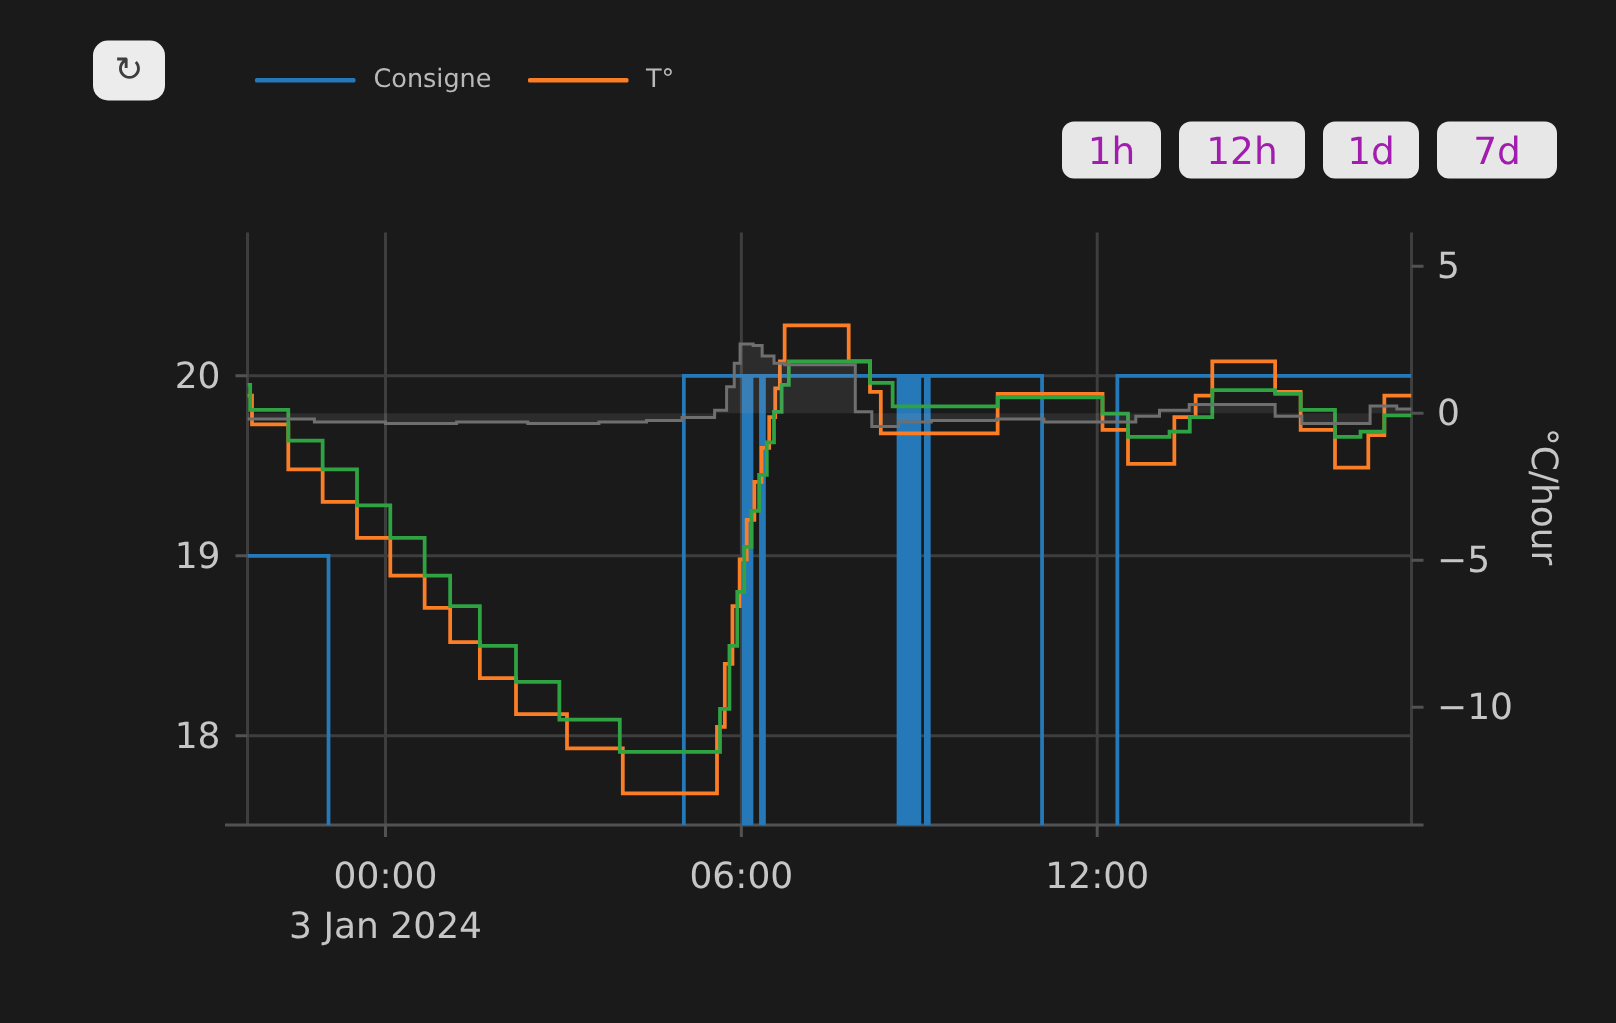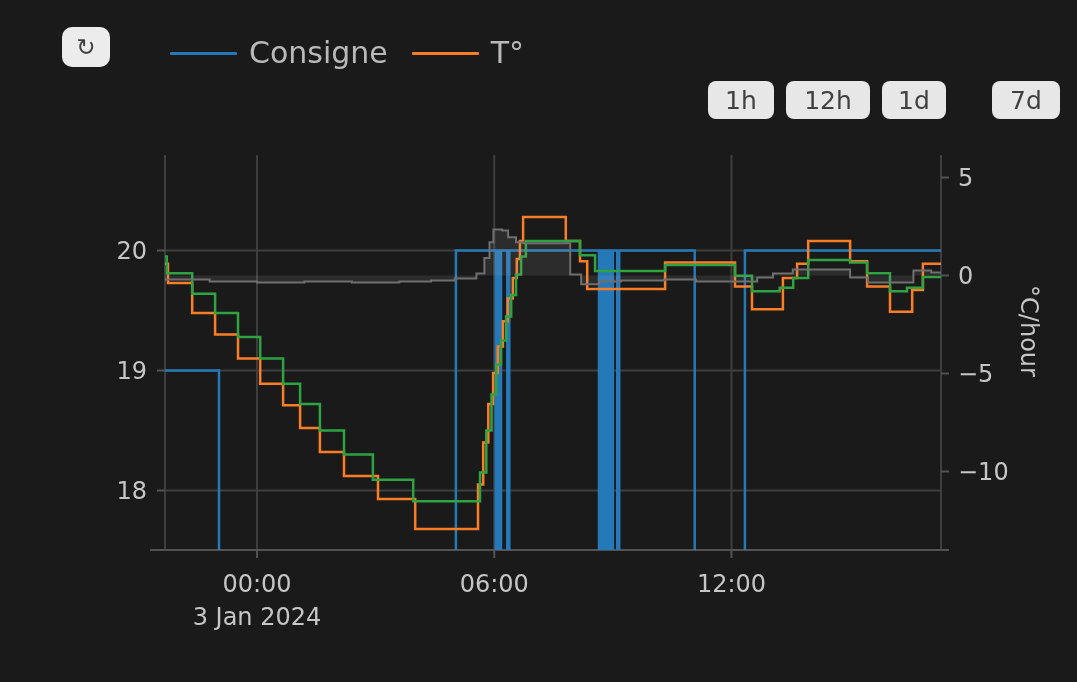--- a/index.html
+++ b/index.html
@@ -17,34 +17,34 @@
     color:#3e3e3e;font-size:23px;cursor:pointer;font-family:"DejaVu Sans",sans-serif;
   }
   
   .legend{
     position:absolute;left:170px;top:38px;height:30px;
     display:flex;align-items:center;gap:24px;
   }
   .legend-item{display:flex;align-items:center;gap:12px;cursor:pointer;}
   .legend-line{width:67px;height:3px;border-radius:1px;}
   .legend-box{width:73px;height:14px;border-radius:2px;}
-  .legend-label{font-size:30px;color:#b9b9b9;line-height:1;}
+  .legend-label{font-size:17px;color:#b9b9b9;line-height:1;}
   
   .range-row{
     position:absolute;left:708px;top:81px;display:flex;gap:12px;
   }
   .range-btn{
     height:38px;background:#e7e7e7;border:none;border-radius:8px;
-    color:#404040;font-size:25px;display:flex;align-items:center;justify-content:center;
+    color:#a21caf;font-size:25px;display:flex;align-items:center;justify-content:center;
     cursor:pointer;font-family:"DejaVu Sans",sans-serif;padding:16px;
   }
   .range-btn:nth-child(1){width:66px;}
   .range-btn:nth-child(2){width:84px;}
   .range-btn:nth-child(3){width:64px;}
-  .range-btn:nth-child(4){width:68px;margin-left:34px;}
+  .range-btn:nth-child(4){width:80px;}
 </style>
 </head>
 <body>
 
 <svg id="chart-svg" width="1077" height="682" viewBox="0 0 1077 682">
     <defs>
       <clipPath id="plotclip">
         <rect x="165" y="155" width="776" height="395"></rect>
       </clipPath>
     </defs>

